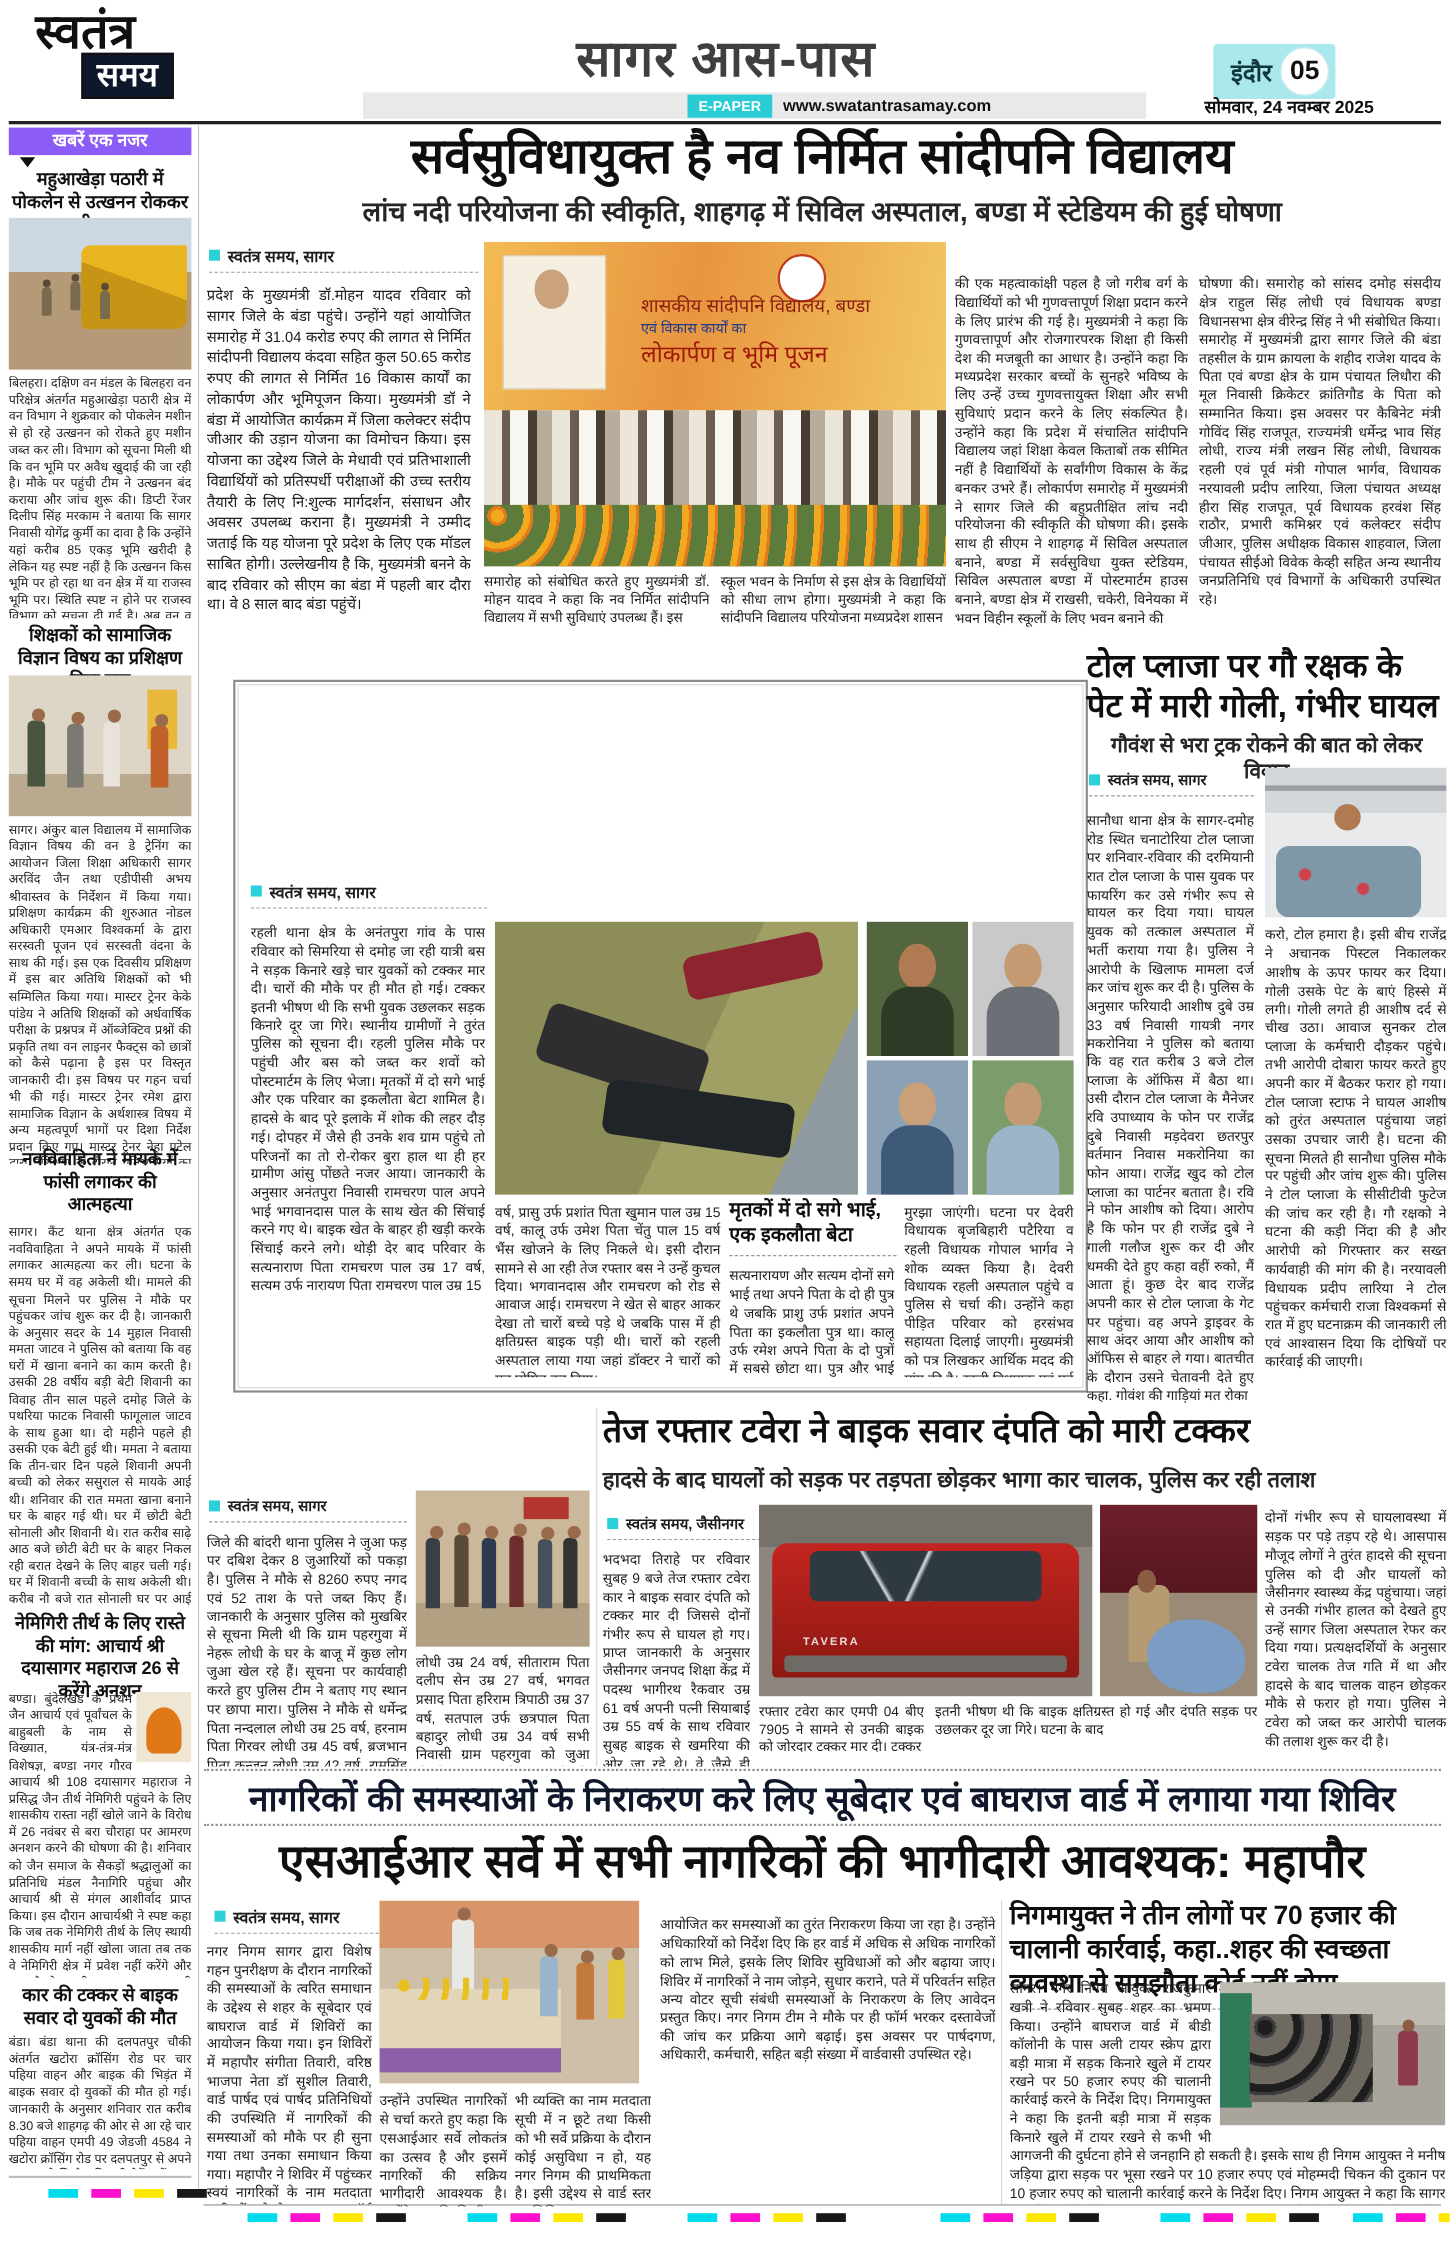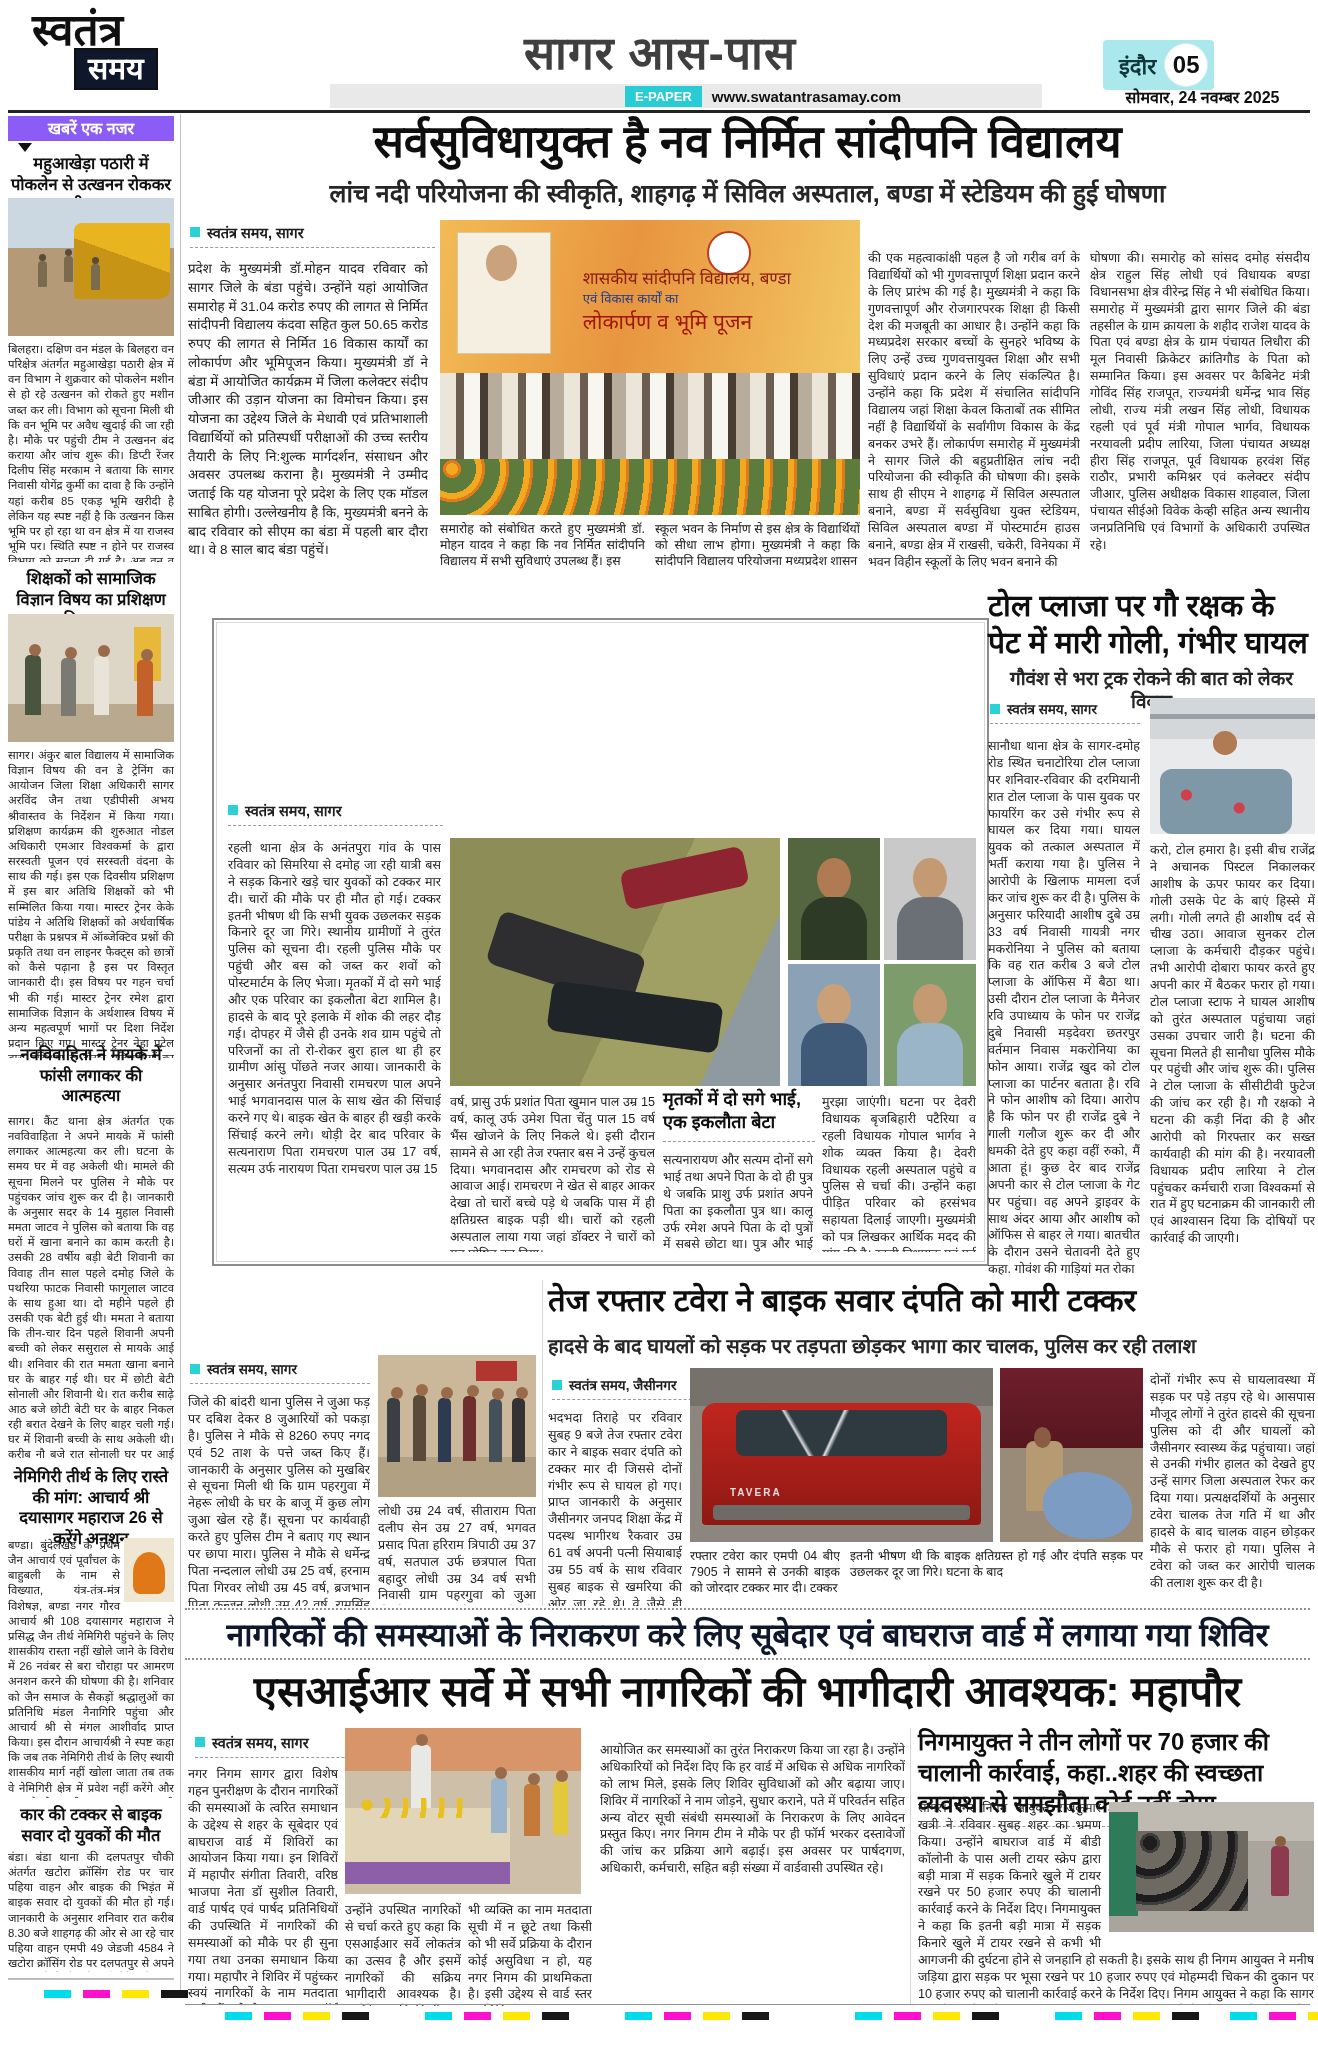--- a/index.html
+++ b/index.html
@@ -112,21 +112,21 @@
   </div>
   <div class="abs section-title" style="left:340px;top:20px;width:640px;">सागर आस-पास</div>
   <div class="abs edition-box" style="left:1103px;top:40px;">
     <span class="edition-name">इंदौर</span>
     <span class="edition-circle">05</span>
   </div>
   <div class="abs epaper-bar" style="left:330px;top:84px;width:712px;">
     <span class="epaper-label" style="margin-left:295px;">E-PAPER</span>
     <span class="website">www.swatantrasamay.com</span>
   </div>
-  <div class="abs date" style="left:1095px;top:86px;width:215px;text-align:center;">सोमवार, 24 नवम्बर 2025</div>
+  <div class="abs date" style="left:1095px;top:86px;width:215px;">सोमवार, 24 नवम्बर 2025</div>
   <div class="abs header-rule" style="left:8px;top:110px;width:1302px;"></div>
 
   <div class="abs sb-header" style="left:8px;top:116px;width:166px;">खबरें एक नजर</div>
   <div class="abs tri" style="left:18px;top:143px;"></div>
   <div class="rule-v" style="left:180px;top:114px;height:1884px;"></div>
 
   <div class="sb-title" style="left:8px;top:153px;width:166px;">महुआखेड़ा पठारी में पोकलेन से उत्खनन रोककर मशीन जब्त</div>
   <div class="ph ph-exc" style="left:8px;top:198px;width:166px;height:138px;">
     <div class="exc-arm"></div>
     <div class="fig" style="left:18%;top:46%;"></div>

